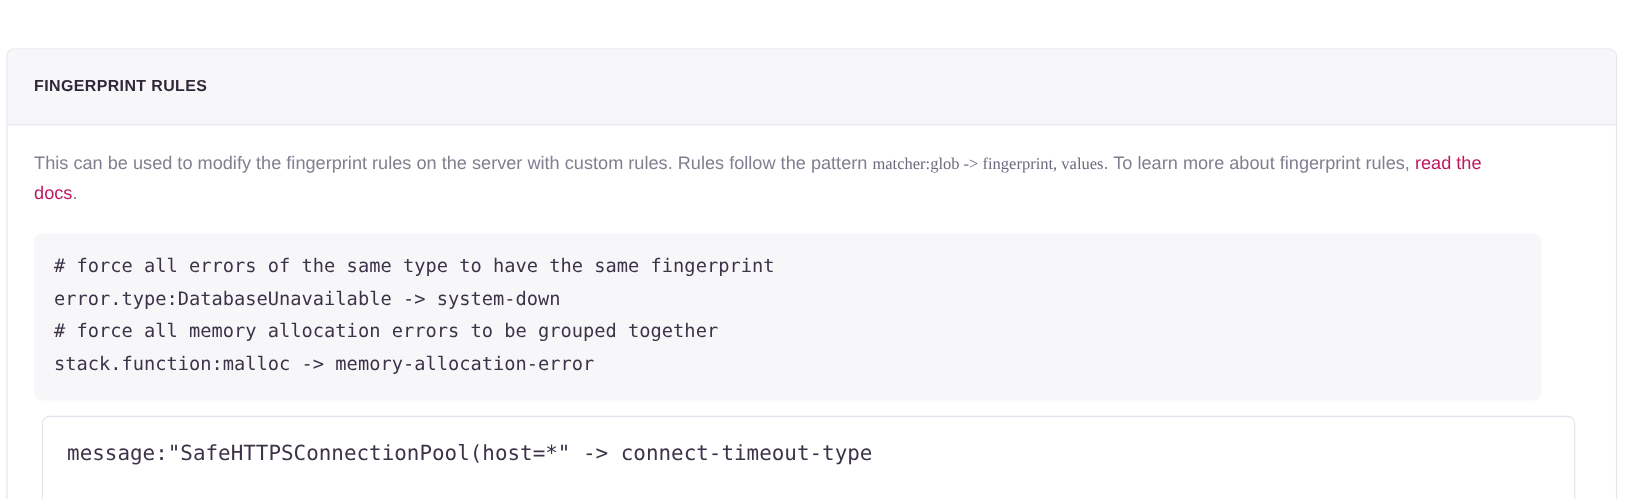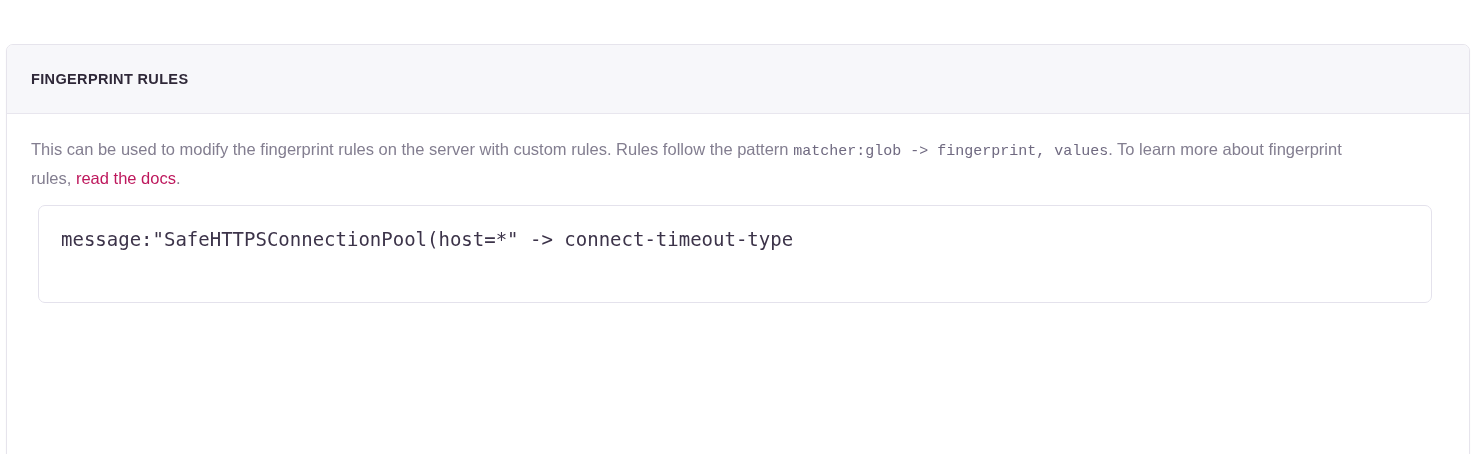--- a/index.html
+++ b/index.html
@@ -55,21 +55,21 @@
 
   .description {
     font-size: 16.5px;
     line-height: 26px;
     color: #837e90;
     margin: 0;
     max-width: 1345px;
   }
 
   .inline-code {
-    font-family: Liberation Mono, monospace;
+    font-family: Liberation Serif, serif;
     font-size: 15px;
     color: #6f6980;
     letter-spacing: 0;
     white-space: nowrap;
   }
 
   .doc-link {
     color: #be185d;
     text-decoration: none;
   }
@@ -116,17 +116,21 @@
 <div class="panel">
 
   <div class="panel-header">
     <div class="panel-title">FINGERPRINT RULES</div>
   </div>
 
   <div class="panel-body">
 
     <p class="description"><span>This can be used to modify the fingerprint rules on the server with custom rules. Rules follow the pattern </span><span class="inline-code">matcher:glob -&gt; fingerprint, values</span><span>. To learn more about fingerprint rules, </span><a class="doc-link" href="#">read the docs</a><span>.</span></p>
 
+    <pre class="code-block"># force all errors of the same type to have the same fingerprint
+error.type:DatabaseUnavailable -&gt; system-down
+# force all memory allocation errors to be grouped together
+stack.function:malloc -&gt; memory-allocation-error</pre>
 
     <textarea class="rules-input" spellcheck="false" placeholder="matcher:glob -&gt; fingerprint, values" style="">message:"SafeHTTPSConnectionPool(host=*" -&gt; connect-timeout-type</textarea>
 
   </div>
 </div>
 
 </body></html>

